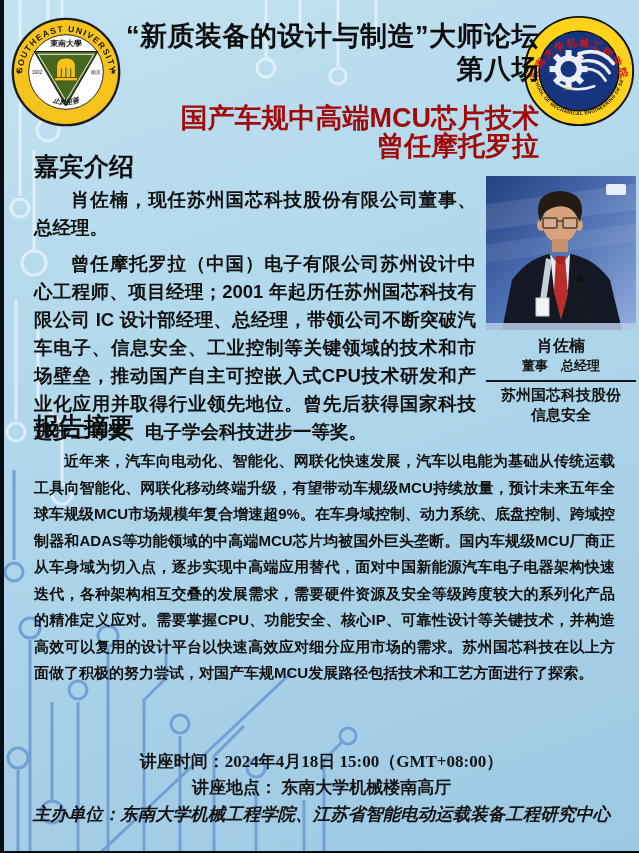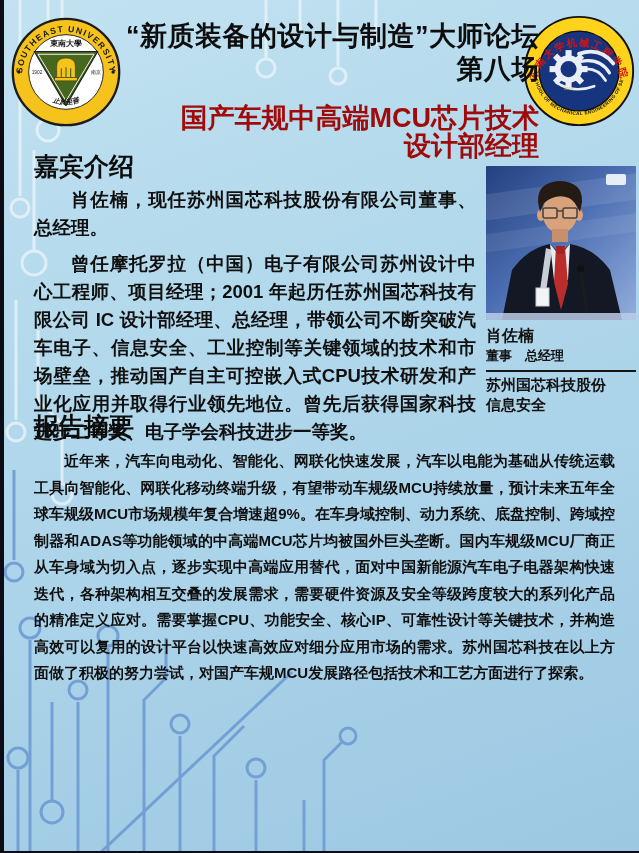--- a/index.html
+++ b/index.html
@@ -16,21 +16,21 @@
   
   .logo-left{position:absolute;left:6px;top:16px;width:112px;height:112px}
   .logo-right{position:absolute;right:3px;top:14px;width:114px;height:114px}
   .titles{position:absolute;left:100px;right:100px;top:20px;text-align:right}
   .title-line{font-size:27px;line-height:33px;font-weight:900;color:#0d0d0d;letter-spacing:.5px}
   .subtitle{margin-top:18px;font-weight:900;color:#a00a0a;font-size:27px;line-height:28px}
 
   
   .guest-sec{position:absolute;top:150px;left:30px;right:3px}
   .sec-heading{font-size:25px;line-height:32px;font-weight:900;margin:0 0 4px;color:#0d0d0d}
-  .speaker{float:right;width:150px;margin-left:10px;margin-top:16px;text-align:left}
+  .speaker{float:right;width:150px;margin-left:10px;margin-top:26px;text-align:center}
   .speaker-photo{width:150px;height:154px;overflow:hidden;border-radius:1px}
   .speaker-name{font-size:16px;font-weight:800;margin-top:6px;line-height:20px}
   .speaker-role{font-size:13px;font-weight:800;line-height:20px}
   .speaker-rule{border:none;border-top:2px solid #151515;margin:4px 0 3px}
   .speaker-co{font-size:15px;font-weight:700;line-height:20px}
   .guest-sec p{margin:0 0 8px;font-size:18.5px;line-height:28px;text-align:justify;
     text-indent:2em;font-weight:600;color:#101010}
 
   
   .abstract-sec{position:absolute;top:410px;left:30px;right:24px}
@@ -159,21 +159,21 @@
       </g>
       <text x="49" y="80" font-size="4.6" fill="#f3c61e" text-anchor="middle">1916</text>
     </svg>
   </div>
 
   <div class="titles">
     <div class="title-line">“新质装备的设计与制造”大师论坛</div>
     <div class="title-line">第八场</div>
     <div class="subtitle">
       <div>国产车规中高端MCU芯片技术</div>
-      <div>设计部经理</div>
+      <div>曾任摩托罗拉</div>
     </div>
   </div>
 
   <section class="guest-sec">
     <aside class="speaker">
       <div class="speaker-photo">
         <svg viewBox="0 0 150 154" width="150" height="154">
           <defs>
             <linearGradient id="pg" x1="0" y1="0" x2="1" y2="1">
               <stop offset="0" stop-color="#24407e"></stop>
@@ -215,14 +215,19 @@
     <h3 class="sec-heading">嘉宾介绍</h3>
     <p>肖佐楠，现任苏州国芯科技股份有限公司董事、总经理。</p>
     <p>曾任摩托罗拉（中国）电子有限公司苏州设计中心工程师、项目经理；2001 年起历任苏州国芯科技有限公司 IC 设计部经理、总经理，带领公司不断突破汽车电子、信息安全、工业控制等关键领域的技术和市场壁垒，推动国产自主可控嵌入式CPU技术研发和产业化应用并取得行业领先地位。曾先后获得国家科技进步二等奖、电子学会科技进步一等奖。</p>
   </section>
 
   <section class="abstract-sec">
     <h3 class="sec-heading">报告摘要</h3>
     <p>近年来，汽车向电动化、智能化、网联化快速发展，汽车以电能为基础从传统运载工具向智能化、网联化移动终端升级，有望带动车规级MCU持续放量，预计未来五年全球车规级MCU市场规模年复合增速超9%。在车身域控制、动力系统、底盘控制、跨域控制器和ADAS等功能领域的中高端MCU芯片均被国外巨头垄断。国内车规级MCU厂商正从车身域为切入点，逐步实现中高端应用替代，面对中国新能源汽车电子电器架构快速迭代，各种架构相互交叠的发展需求，需要硬件资源及安全等级跨度较大的系列化产品的精准定义应对。需要掌握CPU、功能安全、核心IP、可靠性设计等关键技术，并构造高效可以复用的设计平台以快速高效应对细分应用市场的需求。苏州国芯科技在以上方面做了积极的努力尝试，对国产车规MCU发展路径包括技术和工艺方面进行了探索。</p>
   </section>
 
+  <footer class="foot">
+    <div class="foot-line">讲座时间：2024年4月18日 15:00（GMT+08:00）</div>
+    <div class="foot-line">讲座地点： 东南大学机械楼南高厅</div>
+    <div class="foot-host">主办单位：东南大学机械工程学院、江苏省智能电动运载装备工程研究中心</div>
+  </footer>
 
 </div>
 
 </body></html>

